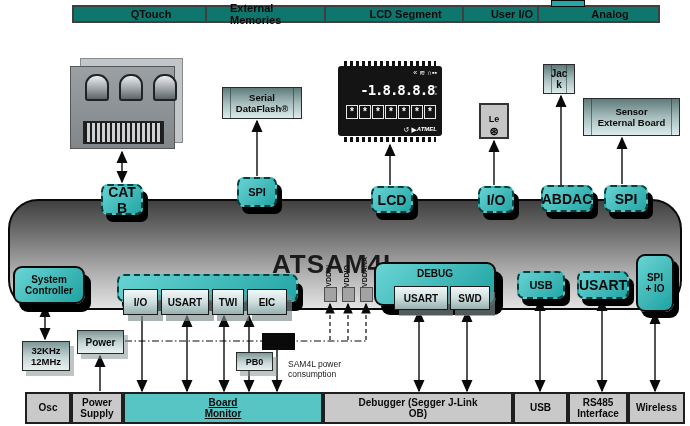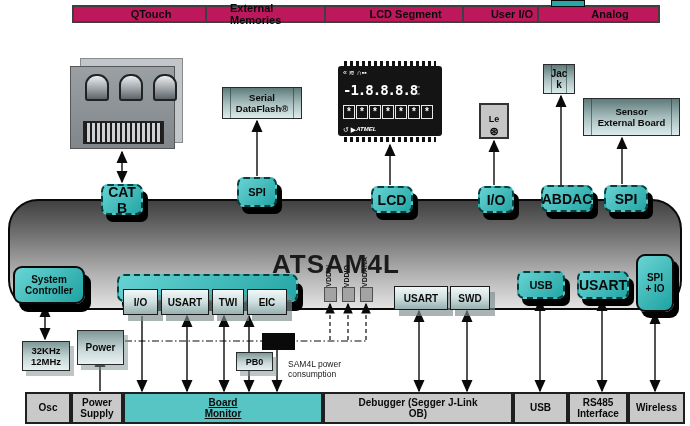--- a/index.html
+++ b/index.html
@@ -2,21 +2,21 @@
 <html><head>
 <meta charset="utf-8">
 <style>
   html,body{margin:0;padding:0;background:#fff;}
   #stage{position:relative;width:690px;height:426px;background:#fff;overflow:hidden;
          font-family:"Liberation Sans",sans-serif;color:#0a0a0a;}
   .abs{position:absolute;box-sizing:border-box;}
   .ctr{display:flex;align-items:center;justify-content:center;text-align:center;}
 
   
-  .tabseg{height:18px;background:#be185d;border:2px solid #3f3f3f;font-weight:bold;
+  .tabseg{height:18px;background:#0f766e;border:2px solid #3f3f3f;font-weight:bold;
           font-size:11px;display:flex;align-items:center;justify-content:center;box-sizing:border-box;padding-left:23px;}
   #tabbar{left:72px;top:5px;display:flex;}
   #tabbar .tabseg{margin-left:-2px;}
   #tabbar .tabseg:first-child{margin-left:0;}
 
   
   #chip{left:8px;top:199px;width:674px;height:111px;border:2px solid #0a0a0a;border-radius:30px;
         background:linear-gradient(180deg,#414141 0%,#6f6f6f 30%,#b5b5b5 70%,#e3e3e3 100%);z-index:1;}
   #chipname{left:272px;top:249px;font-size:26px;font-weight:bold;letter-spacing:1px;color:#1b1b1b;z-index:2;}
 
@@ -47,21 +47,21 @@
   .ul{text-decoration:underline;}
 
   
   #lcdpanel{left:338px;top:66px;width:104px;height:70px;background:#141414;border-radius:3px;
             z-index:4;display:flex;flex-direction:column;justify-content:space-between;
             padding:3px 5px;color:#fff;}
   .tickstrip{height:5px;background:repeating-linear-gradient(90deg,#111 0 3px,transparent 3px 6px);z-index:4;}
   #lcd-digits{font-family:"DejaVu Sans Mono",monospace;font-size:14px;font-weight:bold;letter-spacing:-1px;line-height:1;}
   .starcell{display:inline-block;width:10px;height:12px;border:1px solid #e8e8e8;margin-right:1px;
             font-size:10px;line-height:11px;text-align:center;font-weight:bold;}
-  .lcdrow{display:flex;align-items:center;justify-content:flex-start;font-size:7px;line-height:1;}
+  .lcdrow{display:flex;align-items:center;justify-content:flex-end;font-size:7px;line-height:1;}
 
   
   #qt-back{left:80px;top:58px;width:103px;height:85px;background:#c2c6ca;border:1px solid #8a8a8a;z-index:3;}
   #qt-front{left:70px;top:66px;width:105px;height:83px;background:linear-gradient(180deg,#9aa0a4,#80868a);
             border:1px solid #565656;z-index:4;}
   .qbtn{position:absolute;top:7px;width:24px;height:27px;border:2px solid #222;
         border-radius:11px 11px 3px 3px;background:linear-gradient(180deg,#eceeef 0%,#9fa4a8 55%,#5f6468 100%);box-sizing:border-box;}
   #qt-slider{position:absolute;left:12px;top:54px;width:81px;height:23px;border:2px solid #222;
              background:repeating-linear-gradient(90deg,#1c1c1c 0 2px,#ced2d5 2px 5px);box-sizing:border-box;}
 
@@ -216,41 +216,44 @@
     <span>EIC</span>
   </div>
 
   <span class="padlbl" style="left:325px;">VDDIN</span>
   <span class="padlbl" style="left:343px;">VDDIO</span>
   <span class="padlbl" style="left:361px;">VDDANA</span>
   <div class="padsq abs" style="left:324px;top:287px;"></div>
   <div class="padsq abs" style="left:342px;top:287px;"></div>
   <div class="padsq abs" style="left:360px;top:287px;"></div>
 
+  <div class="teal-solid abs" style="left:374px;top:262px;width:122px;height:44px;box-shadow:7px 9px 0 #000;">
+    <div style="text-align:center;padding-top:4px;">DEBUG</div>
+  </div>
   <div class="port-box abs ctr" style="left:394px;top:286px;width:54px;height:24px;z-index:6;">
     <span>USART</span>
   </div>
   <div class="port-box abs ctr" style="left:450px;top:286px;width:40px;height:24px;z-index:6;">
     <span>SWD</span>
   </div>
 
   <div class="teal-dashed abs ctr" style="left:517px;top:271px;width:48px;height:28px;font-size:11px;">
     <span>USB</span>
   </div>
   <div class="teal-dashed abs ctr" style="left:577px;top:271px;width:52px;height:28px;">
     <span>USART</span>
   </div>
   <div class="teal-solid abs ctr" style="left:636px;top:254px;width:38px;height:58px;box-shadow:5px 6px 0 #000;">
     <span style="width:24px">SPI + IO</span>
   </div>
 
   <div class="meter-box abs ctr" style="left:22px;top:341px;width:48px;height:30px;font-size:9.5px;">
     <span style="width:36px">32KHz 12MHz</span>
   </div>
-  <div class="meter-box abs ctr" style="left:77px;top:330px;width:47px;height:35px;font-size:10px;">
+  <div class="meter-box abs ctr" style="left:77px;top:330px;width:47px;height:24px;font-size:10px;">
     <span>Power</span>
   </div>
   <div class="abs" style="left:262px;top:333px;width:33px;height:17px;background:#0a0a0a;z-index:6;"></div>
   <div class="meter-box abs ctr" style="left:236px;top:352px;width:37px;height:19px;font-size:9px;z-index:6;">
     <span>PB0</span>
   </div>
   <div id="note" class="abs" style="left:288px;top:360px;width:72px;">SAM4L power consumption</div>
 
   <div class="brow abs ctr" style="left:25px;width:46px;">
     <span>Osc</span>

